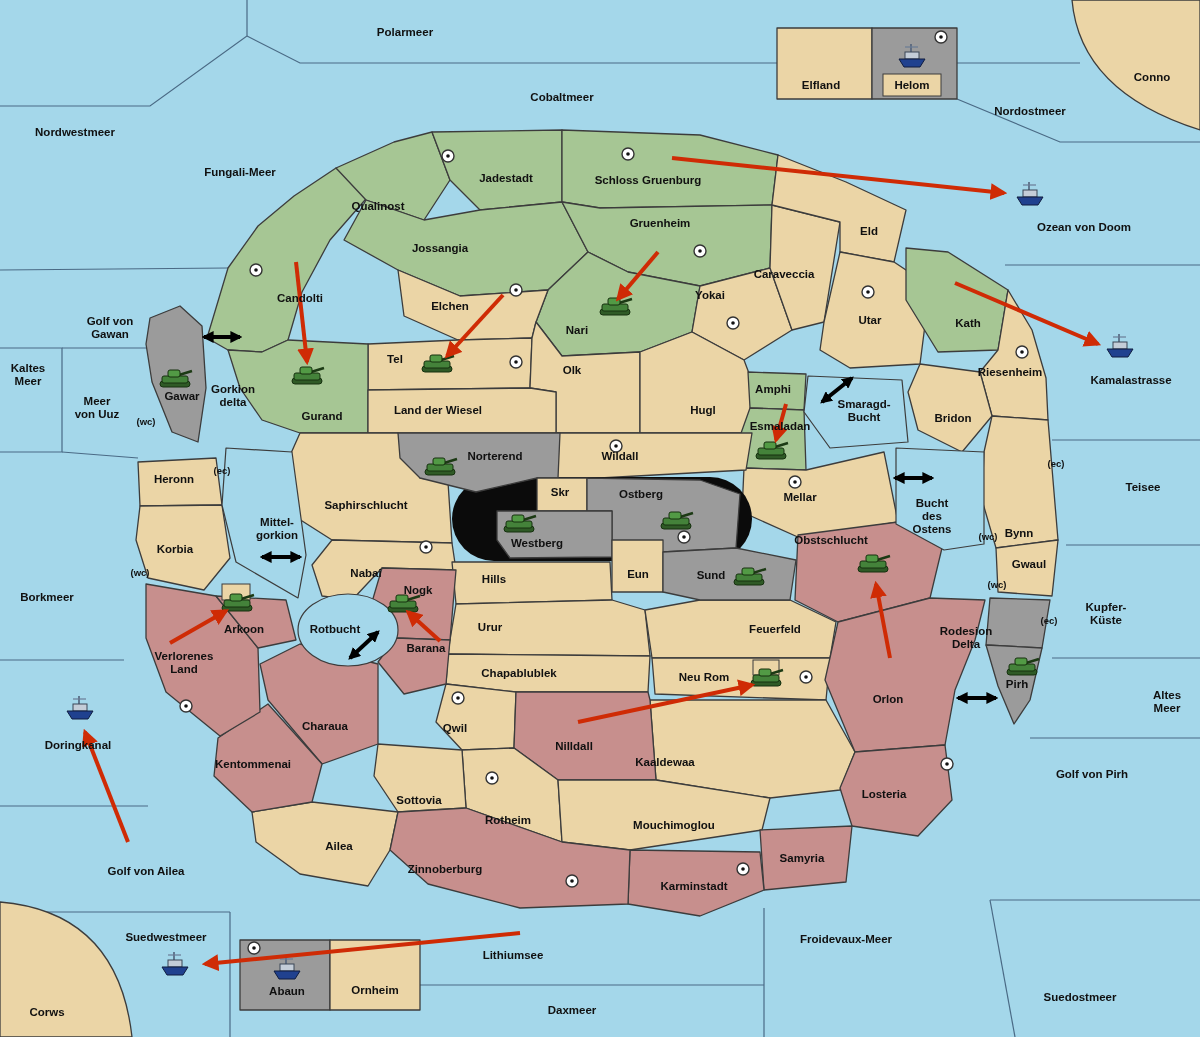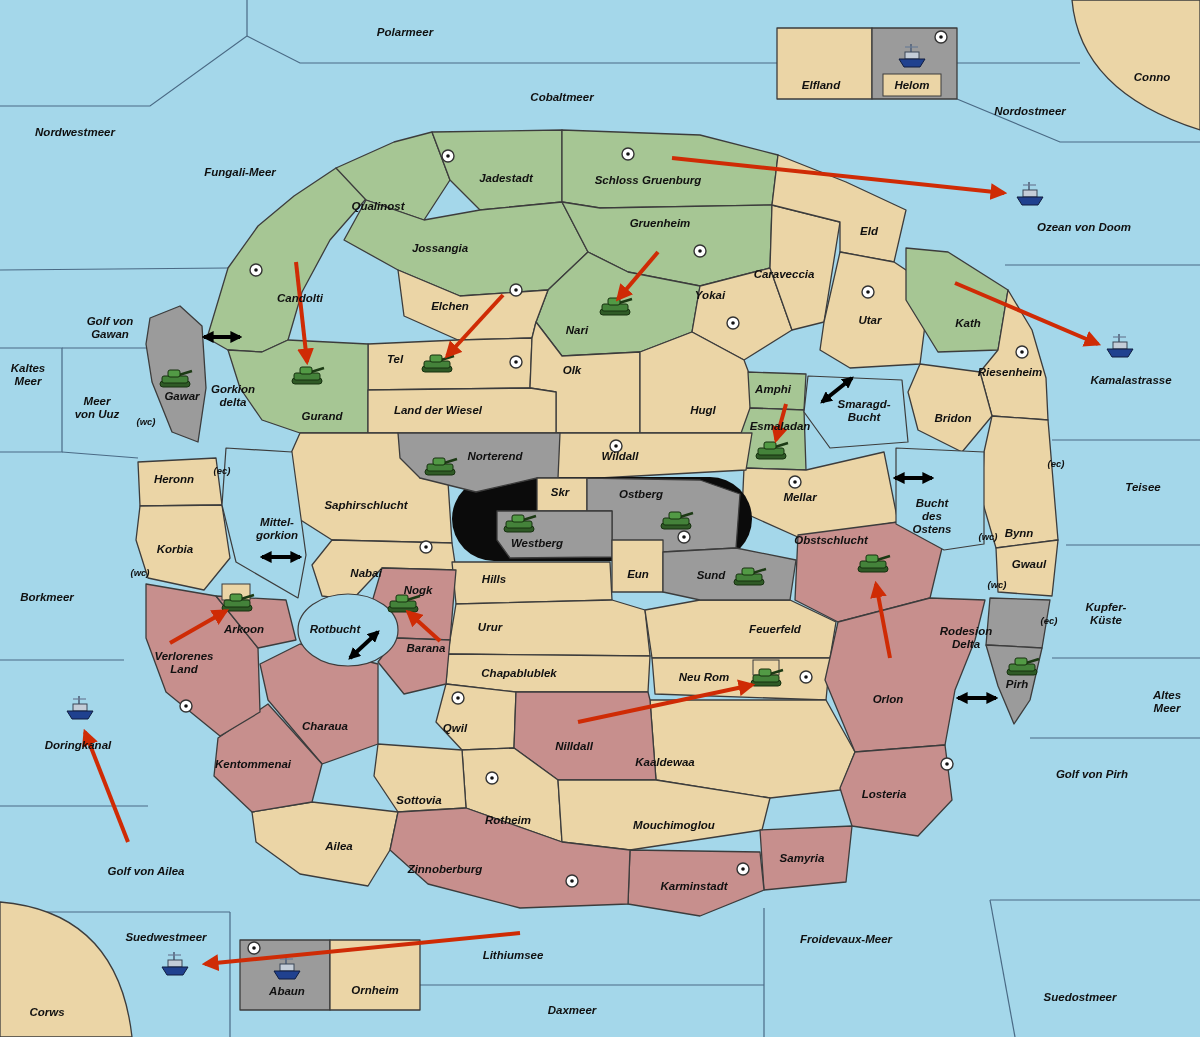--- a/index.html
+++ b/index.html
@@ -1,16 +1,16 @@
 <!DOCTYPE html>
 <html><head>
 <meta charset="utf-8">
 <style>
   html,body{margin:0;padding:0;background:#6e7a84;}
-  #map-root{position:relative;width:1200px;height:1037px;overflow:hidden;font-style:italic;}
+  #map-root{position:relative;width:1200px;height:1037px;overflow:hidden;}
   #map-root svg{display:block;}
   svg text{fill:#101010;font-weight:bold;font-family:"Liberation Sans","DejaVu Sans",sans-serif;}
 </style>
 </head>
 <body>
 
 <div id="map-root">
     <svg viewBox="0 0 1200 1037" width="1200" height="1037">
       <defs>
         <marker id="head-red" viewBox="0 0 10 10" refX="8" refY="5" markerWidth="4.2" markerHeight="4.2" orient="auto-start-reverse">

